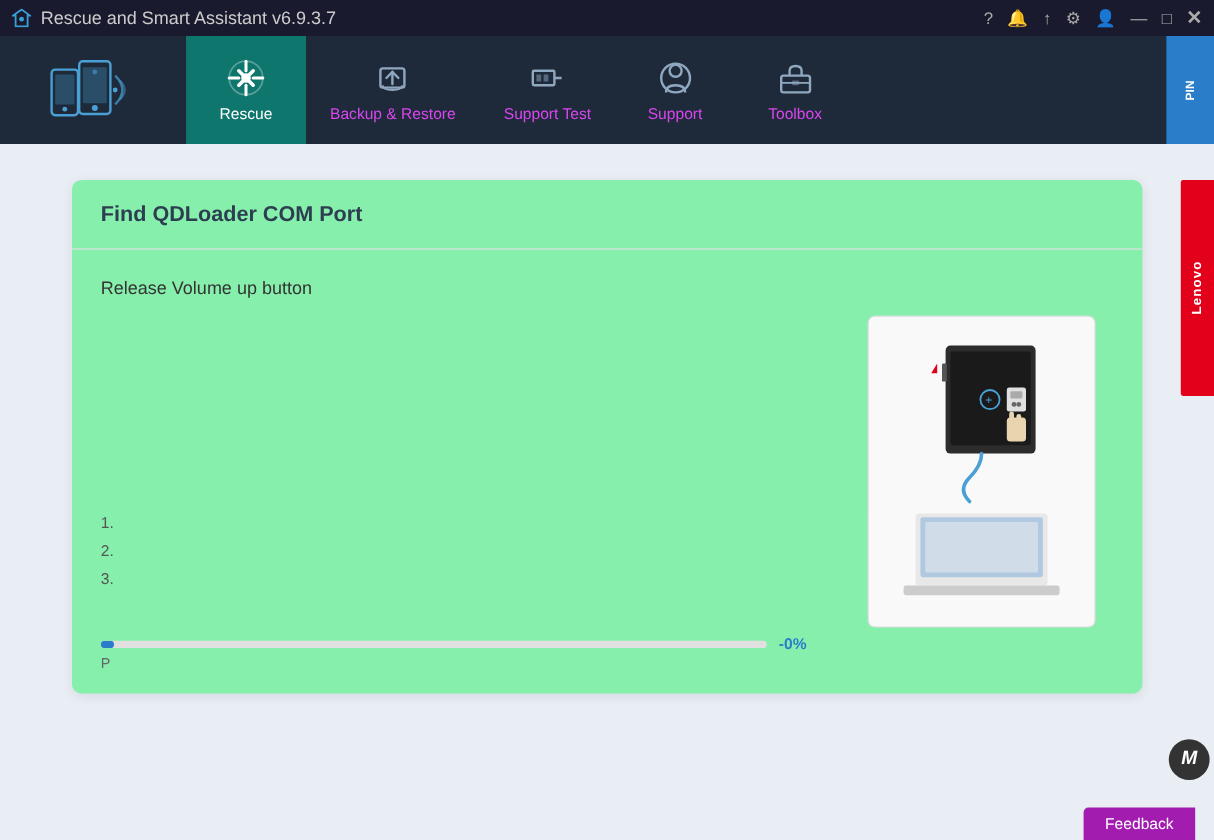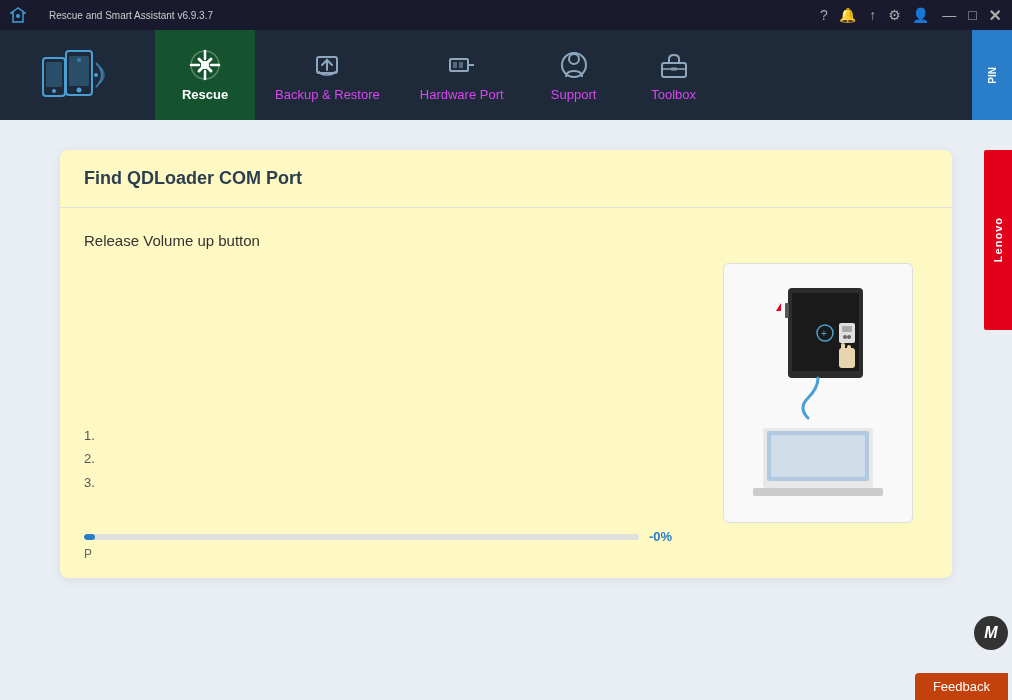--- a/index.html
+++ b/index.html
@@ -25,22 +25,21 @@
       display: flex;
       align-items: center;
       gap: 8px;
     }
     .titlebar-logo {
       width: 16px;
       height: 16px;
     }
     .titlebar-title {
       color: #ccc;
-      font-size: 10px;
-      margin-left: 15px;
+      font-size: 15px;
     }
     .titlebar-controls {
       display: flex;
       gap: 12px;
       align-items: center;
     }
     .titlebar-icon {
       color: #aaa;
       font-size: 14px;
       cursor: pointer;
@@ -81,23 +80,22 @@
       justify-content: center;
       padding: 10px 20px;
       cursor: pointer;
       color: #d946ef;
       min-width: 100px;
       position: relative;
       gap: 6px;
       font-size: 13px;
     }
     .nav-tab.active {
-      background: #14532d;
+      background: #0f766e;
       color: white;
-      font-weight: bold;
     }
     .nav-tab svg {
       width: 32px;
       height: 32px;
     }
     .nav-pin-area {
       width: 40px;
       background: #2a7dc9;
       display: flex;
       align-items: center;
@@ -117,21 +115,21 @@
     
     .main-content {
       height: calc(700px - 30px - 90px);
       background: #e8eef4;
       padding: 30px 60px;
       position: relative;
     }
 
     
     .card {
-      background: #fef9c3;
+      background: #86efac;
       border-radius: 8px;
       box-shadow: 0 2px 10px rgba(0,0,0,0.08);
       overflow: hidden;
     }
     .card-header {
       padding: 18px 24px;
       border-bottom: 1px solid #e0e0e0;
     }
     .card-title {
       font-size: 18px;
@@ -256,22 +254,22 @@
       color: white;
       font-size: 16px;
       font-weight: bold;
       font-style: italic;
     }
 
     
     .feedback-btn {
       position: absolute;
       bottom: 0;
-      right: 4px;
-      background: #c2410c;
+      right: 16px;
+      background: #a21caf;
       color: white;
       padding: 6px 18px;
       font-size: 13px;
       cursor: pointer;
       border-radius: 4px 0 0 0;
     }
   </style>
 </head>
 <body>
 
@@ -341,21 +339,21 @@
     </div>
 
 
     <div class="nav-tab">
       <svg viewBox="0 0 32 32">
         <rect x="4" y="10" width="18" height="12" rx="1" fill="none" stroke="#8fa8c0" stroke-width="2"></rect>
         <line x1="22" y1="16" x2="28" y2="16" stroke="#8fa8c0" stroke-width="2"></line>
         <rect x="7" y="13" width="4" height="6" rx="0.5" fill="#8fa8c0" opacity="0.5"></rect>
         <rect x="13" y="13" width="4" height="6" rx="0.5" fill="#8fa8c0" opacity="0.5"></rect>
       </svg>
-      <span>Hardware Port</span>
+      <span>Support Test</span>
     </div>
 
     <div class="nav-tab">
       <svg viewBox="0 0 32 32">
         <circle cx="16" cy="16" r="12" fill="none" stroke="#8fa8c0" stroke-width="2"></circle>
         <circle cx="16" cy="10" r="5" fill="none" stroke="#8fa8c0" stroke-width="2"></circle>
         <path d="M8,28 Q8,22 16,22 Q24,22 24,28" fill="none" stroke="#8fa8c0" stroke-width="2"></path>
       </svg>
       <span>Support</span>
     </div>

